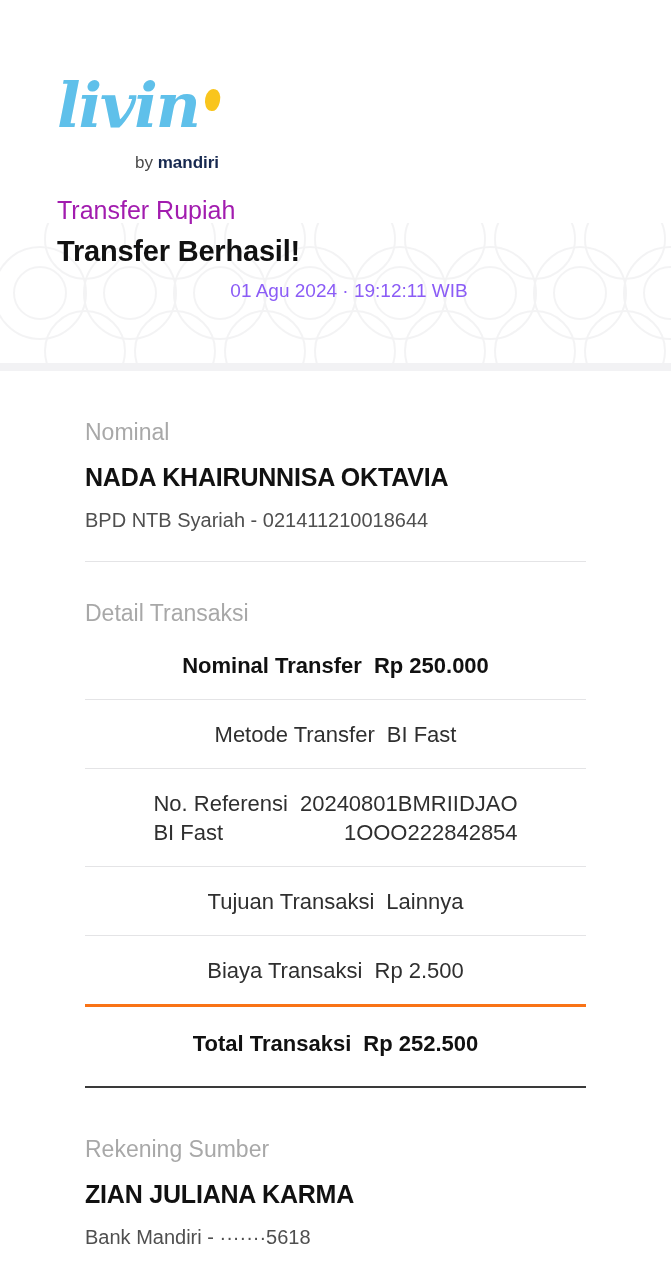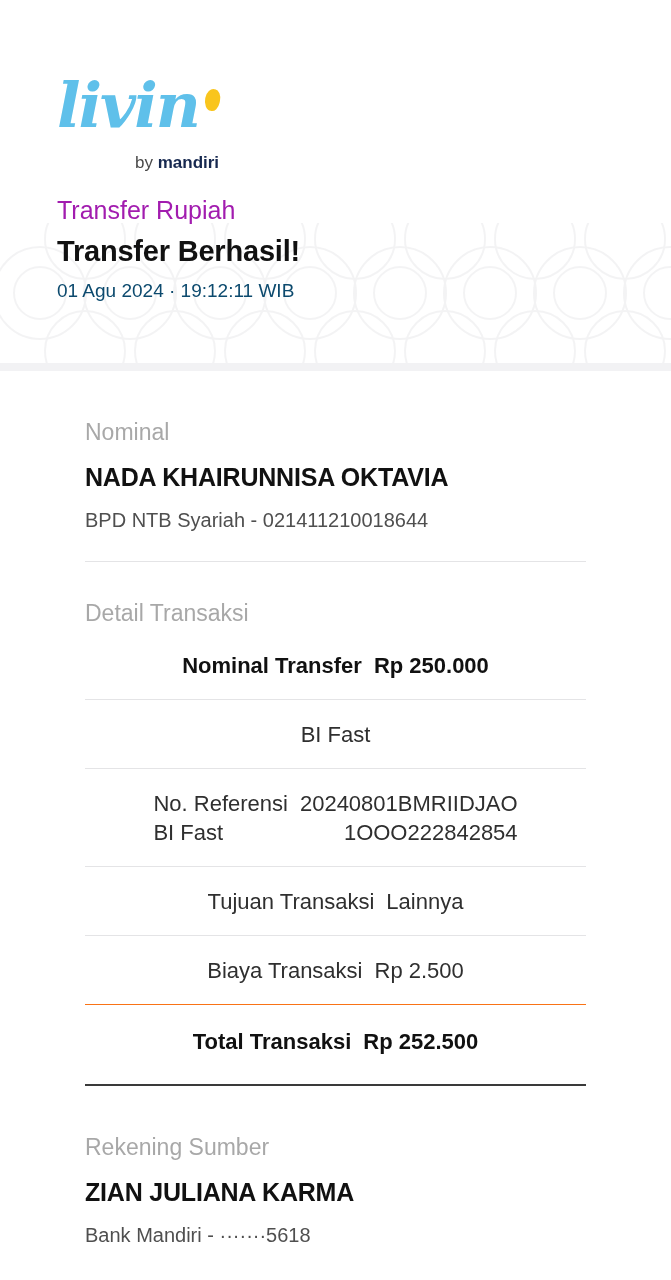--- a/index.html
+++ b/index.html
@@ -94,22 +94,23 @@
   }
   .transfer-status {
     font-size: 29px;
     font-weight: bold;
     color: #111111;
     margin: 0 0 12px 0;
     letter-spacing: -0.2px;
   }
   .transfer-datetime {
     font-size: 19px;
-    color: #0c4a6e;
+    color: #8b5cf6;
     margin: 0;
+    text-align: center;
   }
 
   .header-divider {
     height: 8px;
     background: #f2f2f4;
     width: 100%;
   }
 
   
   .content {
@@ -171,21 +172,21 @@
     white-space: pre-line;
     line-height: 1.32;
   }
   .row.bold .row-label,
   .row.bold .row-value {
     font-weight: bold;
     color: #111111;
   }
   .row.total {
     border-bottom: none;
-    border-top: 1px solid #f97316;
+    border-top: 3px solid #f97316;
     padding: 22px 0 20px 0;
   }
   .total-underline {
     border: 0;
     border-top: 2px solid #3a3a3a;
   }
 
   
   .source-block {
     padding-top: 40px;
@@ -272,20 +273,21 @@
 
     <div>
       <p class="section-label detail-title">Detail Transaksi</p>
 
       <div class="row bold">
         <span class="row-label">Nominal Transfer</span>
         <span class="row-value">Rp 250.000</span>
       </div>
 
       <div class="row">
+        <span class="row-label">Metode Transfer</span>
         <span class="row-value">BI Fast</span>
       </div>
 
       <div class="row">
         <span class="row-label">No. Referensi
 BI Fast</span>
         <span class="row-value">20240801BMRIIDJAO
 1OOO222842854</span>
       </div>
 

